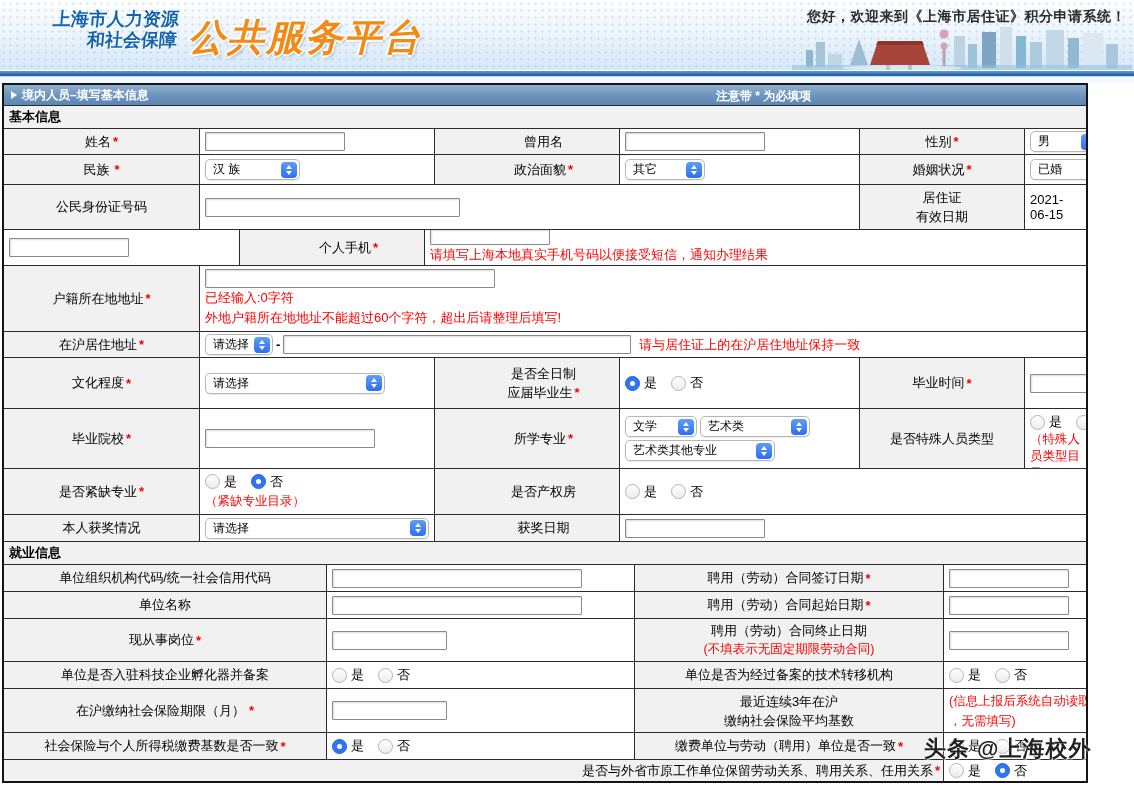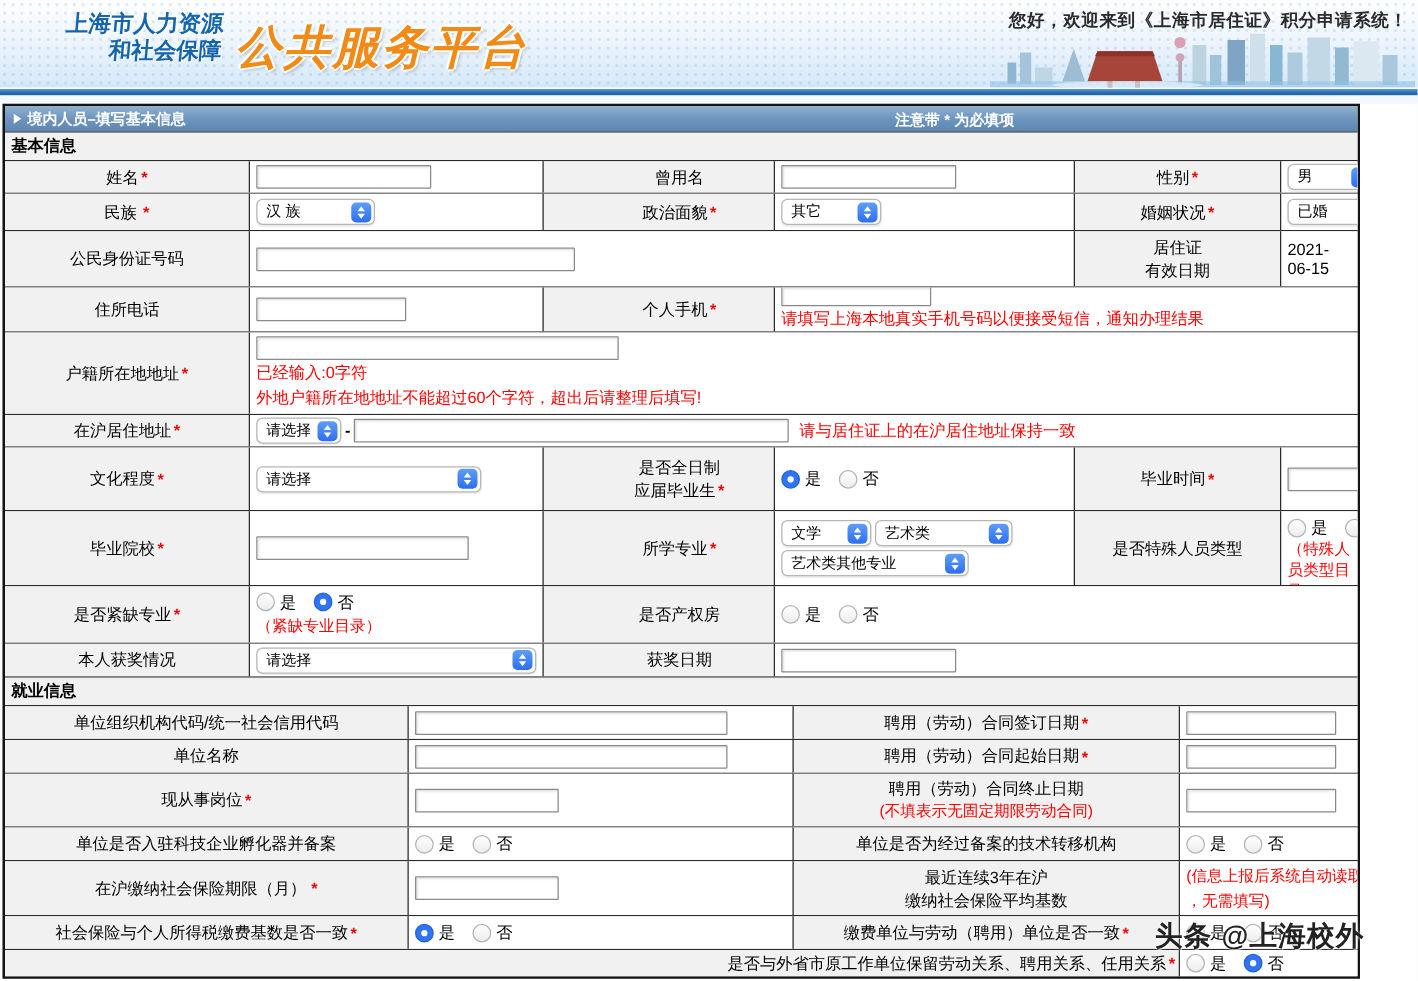--- a/index.html
+++ b/index.html
@@ -245,23 +245,20 @@
       <div class="td lbl w165 col">
         <div class="line">居住证</div>
         <div class="line">有效日期</div>
       </div>
       <div class="td val fx">
           <span>2021-06-15</span>
         </div>
     </div>
 
     <div class="tr" style="height:36px">
-      <div class="td lbl w195">
-          <span>住所电话</span>
-        </div>
       <div class="td val w235">
           <input class="tb" style="width: 120px;">
         </div>
       <div class="td lbl w185">
           <span>个人手机</span>
           <span class="req">*</span>
         </div>
       <div class="td val fx col-l" style="padding-top:1px">
         <input class="tb" style="width: 120px;">
         <span class="hint">请填写上海本地真实手机号码以便接受短信，通知办理结果</span>

